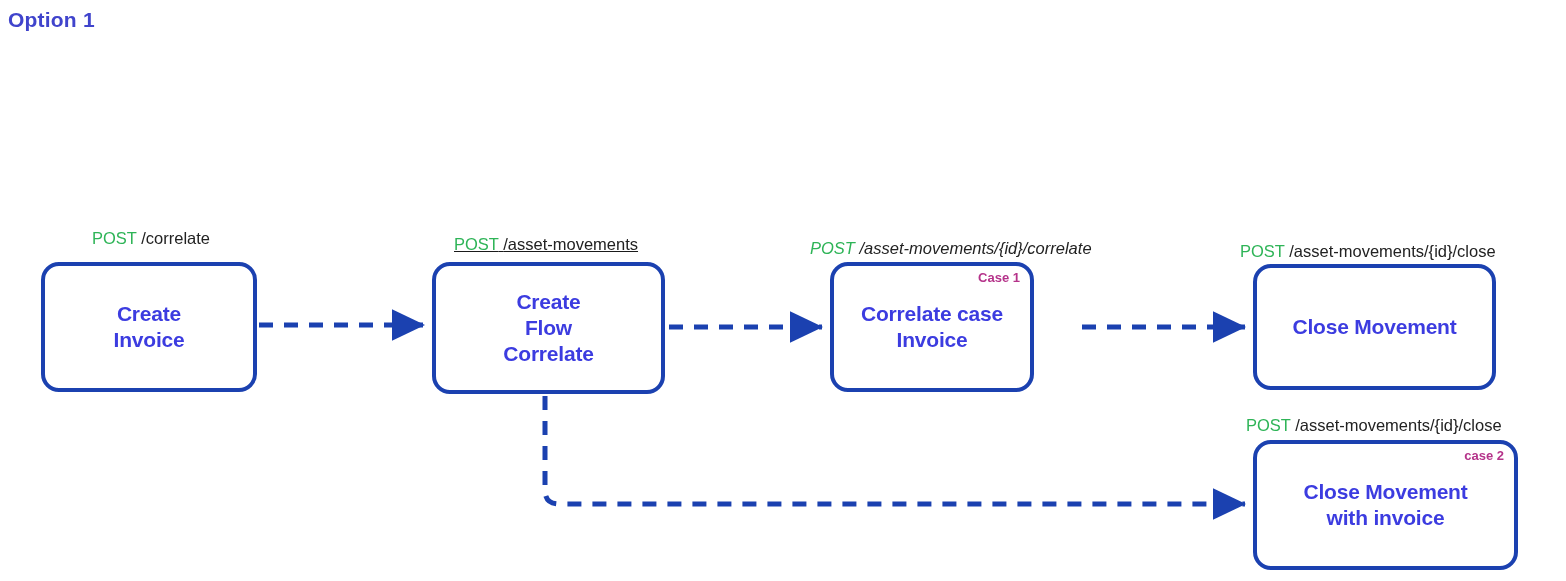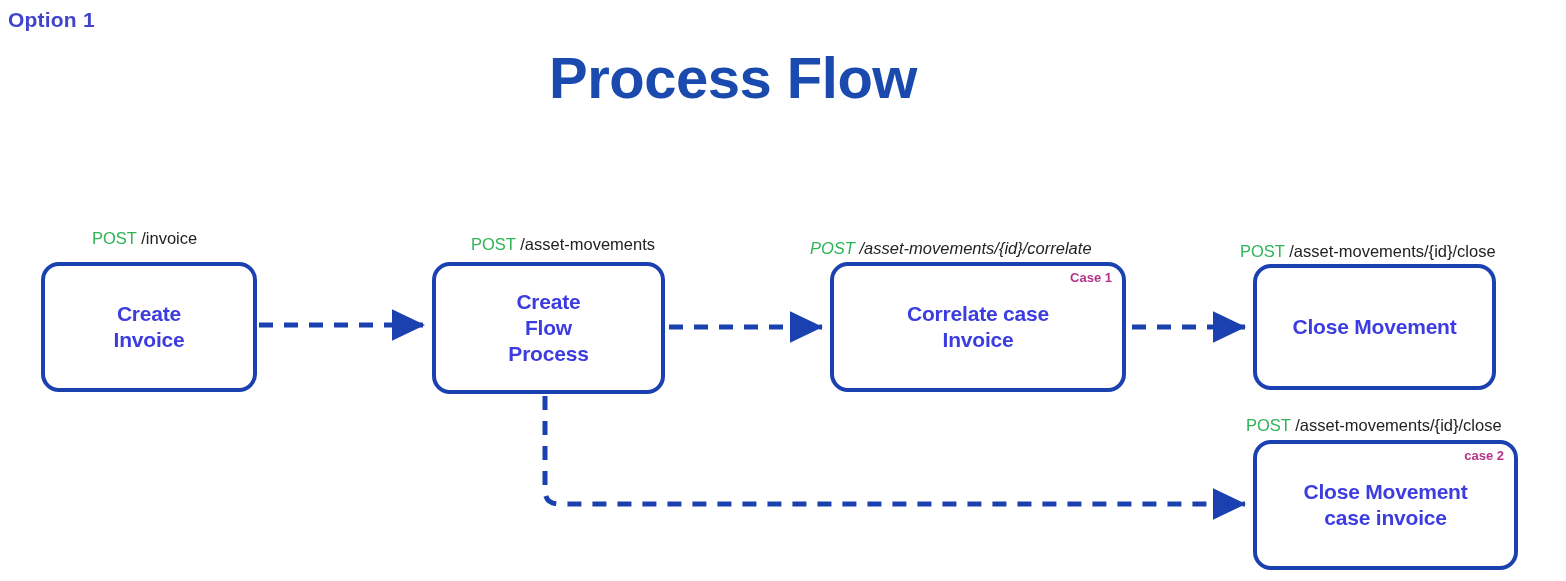--- a/index.html
+++ b/index.html
@@ -97,21 +97,20 @@
     pointer-events: none;
   }
 </style>
 </head>
 <body>
 
 <div id="canvas">
 
   <div class="option-label">Option 1</div>
 
-  <div class="page-title">Process Flow</div>
 
   <svg class="conn" viewBox="0 0 1566 581" xmlns="http://www.w3.org/2000/svg">
     <defs>
       <marker id="arrowhead" markerWidth="7" markerHeight="7" refX="6.4" refY="3.5" orient="auto" markerUnits="strokeWidth">
         <polygon points="0,0.35 6.6,3.5 0,6.65" fill="#1B41B0"></polygon>
       </marker>
     </defs>
 
     <g>
       <line x1="259" y1="325" x2="424" y2="325" stroke="#1B41B0" stroke-width="5" stroke-dasharray="14,11" marker-end="url(#arrowhead)"></line>
@@ -125,24 +124,24 @@
       <line x1="1082" y1="327" x2="1245" y2="327" stroke="#1B41B0" stroke-width="5" stroke-dasharray="14,11" marker-end="url(#arrowhead)"></line>
     </g>
 
     <g>
       <path d="M 545 396 L 545 490 Q 545 504 559 504 L 1245 504" fill="none" stroke="#1B41B0" stroke-width="5" stroke-dasharray="14,11" marker-end="url(#arrowhead)"></path>
     </g>
   </svg>
 
   <div class="endpoint" style="left:92px; top:229px;">
     <span class="verb">POST</span>
-    <span class="path">/invoice</span>
+    <span class="path">/correlate</span>
   </div>
 
-  <div class="endpoint" style="left:471px; top:235px;">
+  <div class="endpoint" style="left:454px; top:235px;text-decoration:underline;">
     <span class="verb">POST</span>
     <span class="path">/asset-movements</span>
   </div>
 
   <div class="endpoint" style="left:810px; top:239px;font-style:italic;">
     <span class="verb">POST</span>
     <span class="path">/asset-movements/{id}/correlate</span>
   </div>
 
   <div class="endpoint" style="left:1240px; top:242px;">
@@ -159,39 +158,39 @@
     <div class="node-label">
       <span>Create</span><br>
       <span>Invoice</span>
     </div>
   </div>
 
   <div class="node" style="left:432px; top:262px; width:233px; height:132px;">
     <div class="node-label">
       <span>Create</span><br>
       <span>Flow</span><br>
-      <span>Process</span>
+      <span>Correlate</span>
     </div>
   </div>
 
-  <div class="node" style="left:830px; top:262px; width:296px; height:130px;">
+  <div class="node" style="left:830px; top:262px; width:204px; height:130px;">
     <div class="node-badge">Case 1</div>
     <div class="node-label">
       <span>Correlate case</span><br>
       <span>Invoice</span>
     </div>
   </div>
 
   <div class="node" style="left:1253px; top:264px; width:243px; height:126px;">
     <div class="node-label">
       <span>Close Movement</span>
     </div>
   </div>
 
   <div class="node" style="left:1253px; top:440px; width:265px; height:130px;">
     <div class="node-badge">case 2</div>
     <div class="node-label">
       <span>Close Movement</span><br>
-      <span>case invoice</span>
+      <span>with invoice</span>
     </div>
   </div>
 
 </div>
 
 </body></html>

